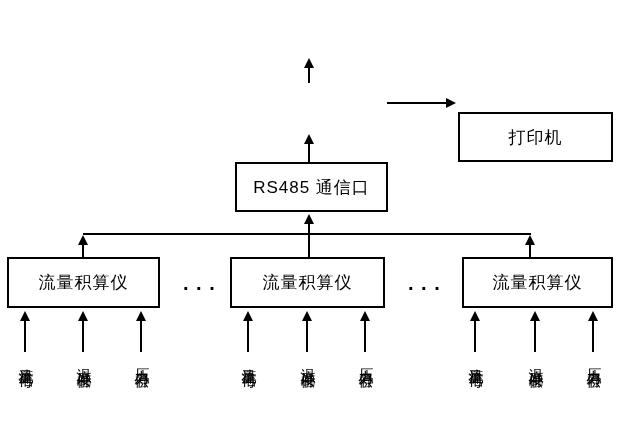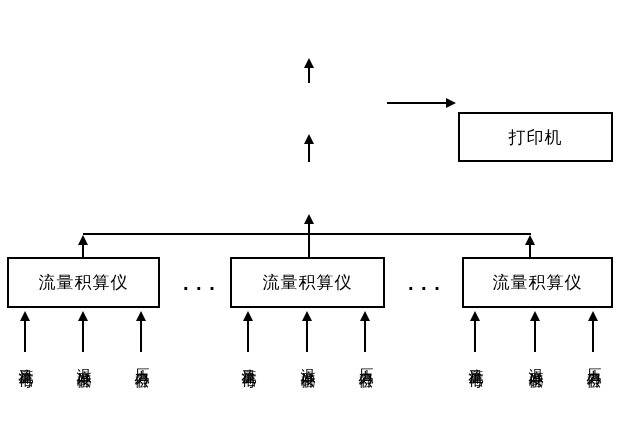--- a/index.html
+++ b/index.html
@@ -77,20 +77,23 @@
 <body>
 
 <div id="stage">
 
 
 
   <div class="box" style="left:458px; top:83px; width:155px; height:50px;margin-top:29px;">
     <span>打印机</span>
   </div>
 
+  <div class="box" style="left:235px; top:162px; width:153px; height:50px;">
+    <span>RS485 通信口</span>
+  </div>
 
   <div class="box" style="left:7px; top:257px; width:153px; height:51px;">
     <span>流量积算仪</span>
   </div>
 
   <div class="box" style="left:230px; top:257px; width:155px; height:51px;">
     <span>流量积算仪</span>
   </div>
 
   <div class="box" style="left:462px; top:257px; width:151px; height:51px;">

